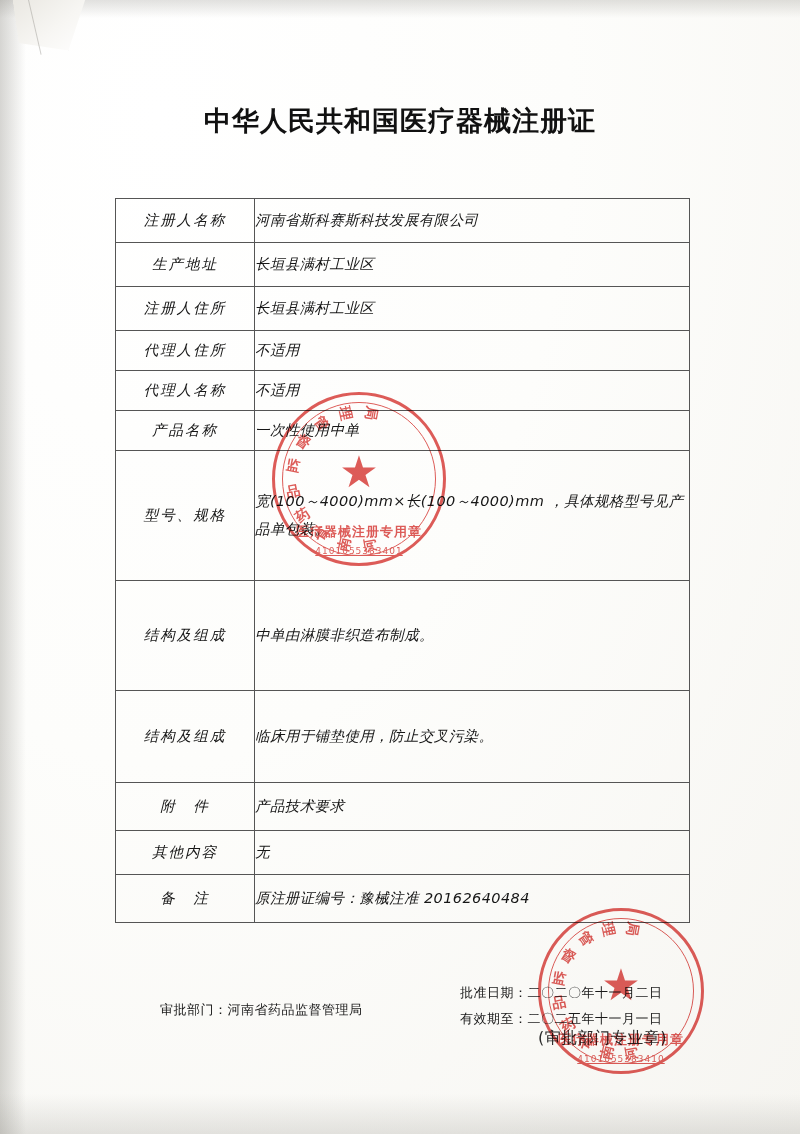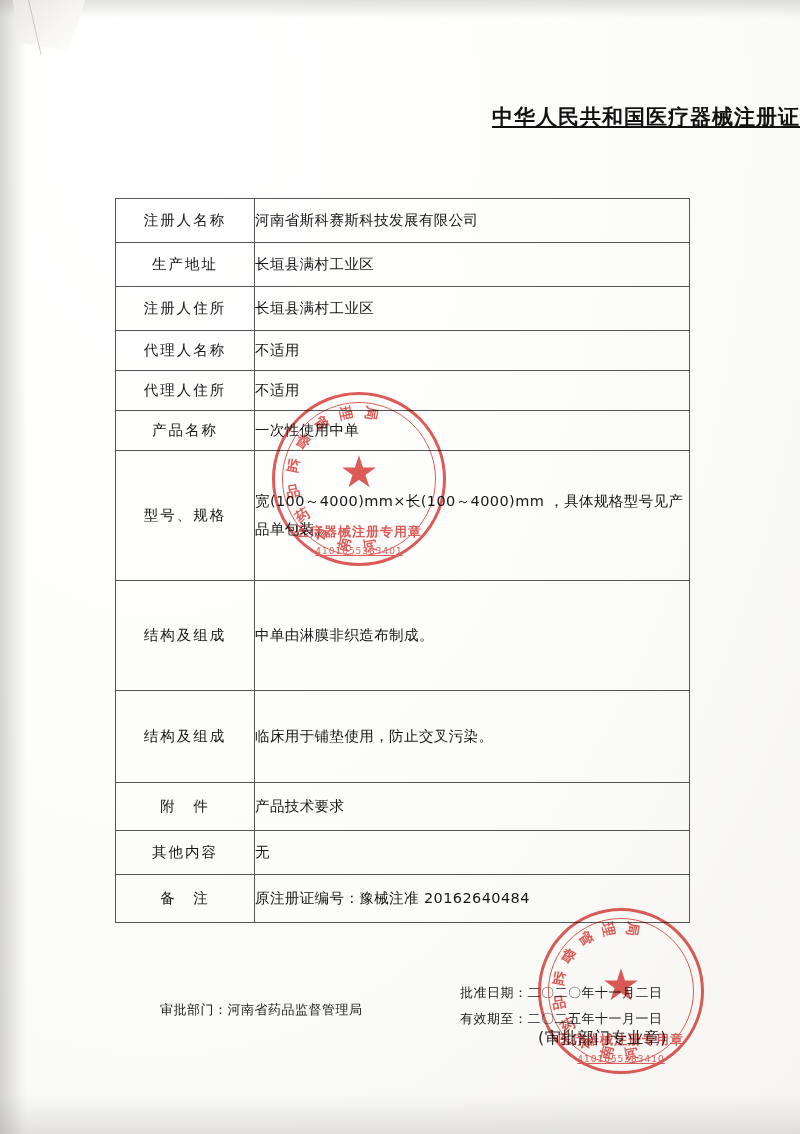--- a/index.html
+++ b/index.html
@@ -58,46 +58,46 @@
     background: rgba(150,148,142,0.45);
     transform: rotate(-13deg);
     transform-origin: top center;
   }
 
   
   .title {
     position: absolute;
     top: 103px;
     left: 0; right: 0;
-    text-align: right;
+    text-align: center;
     font-family: "DejaVu Serif", "Liberation Serif", serif;
     font-weight: bold;
-    font-size: 21px;
+    font-size: 27px;
     letter-spacing: 1px;
     color: #111;
-    text-decoration: underline;
   }
 
   .reg-no {
     position: absolute;
     top: 158px;
     left: 150px;
     font-size: 15.5px;
     letter-spacing: 0.5px;
     color: #141414;
   }
 
   
   table.cert {
     position: absolute;
     top: 198px;
     left: 115px;
     width: 575px;
     border-collapse: collapse;
     table-layout: fixed;
+    font-style: italic;
   }
   table.cert td {
     border: 1px solid #555;
     padding: 0;
     vertical-align: middle;
     font-size: 14.5px;
     color: #161616;
   }
   td.label {
     width: 138px;
@@ -240,25 +240,25 @@
       </tr>
       <tr class="row-44">
         <td class="label">生产地址</td>
         <td class="value">长垣县满村工业区</td>
       </tr>
       <tr class="row-44">
         <td class="label">注册人住所</td>
         <td class="value">长垣县满村工业区</td>
       </tr>
       <tr class="row-40">
+        <td class="label">代理人住所</td>
+        <td class="value">不适用</td>
+      </tr>
+      <tr class="row-40">
         <td class="label">代理人名称</td>
-        <td class="value">不适用</td>
-      </tr>
-      <tr class="row-40">
-        <td class="label">代理人住所</td>
         <td class="value">不适用</td>
       </tr>
       <tr class="row-40">
         <td class="label">产品名称</td>
         <td class="value">一次性使用中单</td>
       </tr>
       <tr class="row-130">
         <td class="label">型号、规格</td>
         <td class="value">宽(100～4000)mm×长(100～4000)mm ，具体规格型号见产品单包装。</td>
       </tr>

